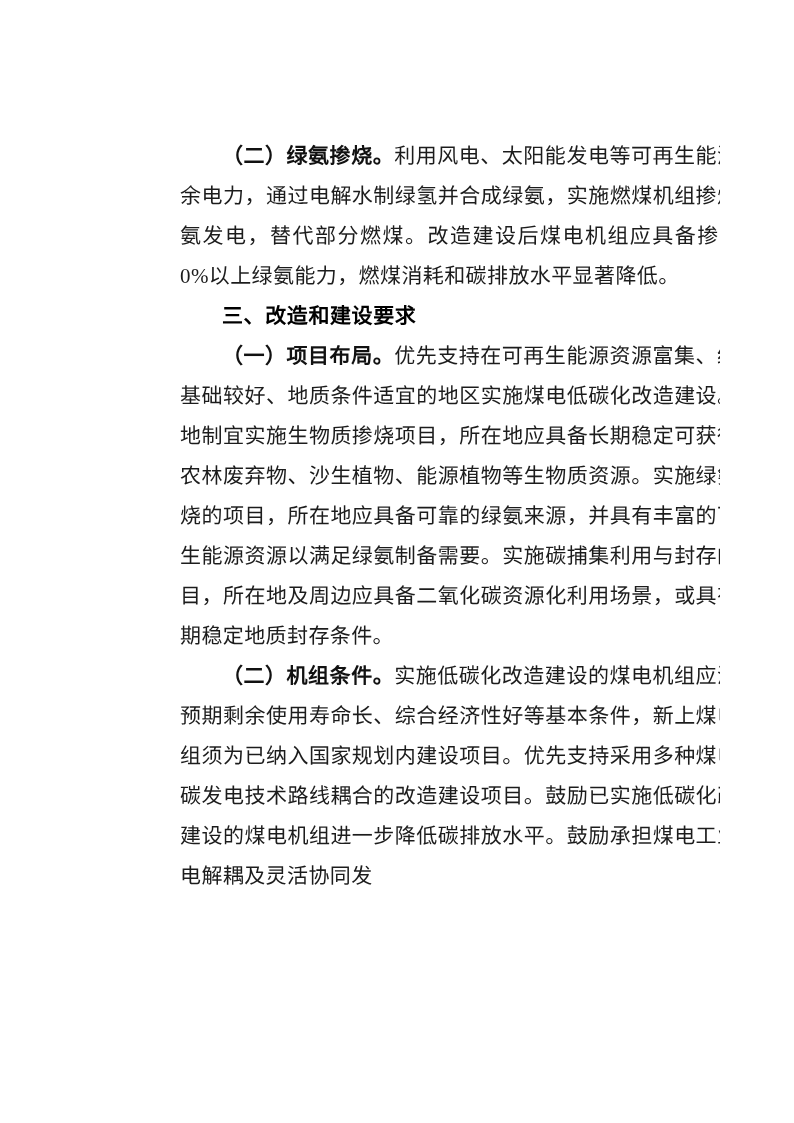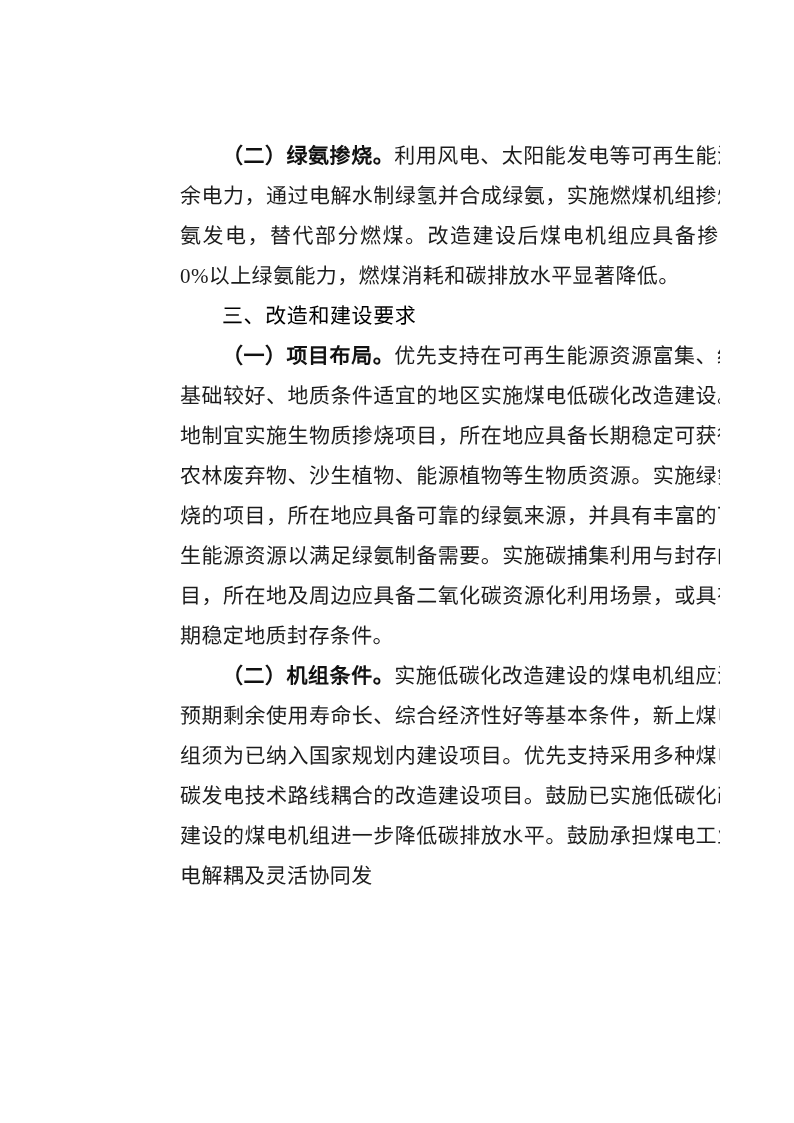--- a/index.html
+++ b/index.html
@@ -34,21 +34,21 @@
     letter-spacing: 0.4px;
     word-break: break-all;
   }
   p.body-para .lead {
     font-weight: bold;
     color: #111111;
   }
   h2.section-heading {
     margin: 0;
     font-family: "Liberation Sans", "DejaVu Sans", sans-serif;
-    font-weight: normal;
+    font-weight: bold;
     font-size: 21px;
     line-height: 40px;
     color: #000000;
     text-indent: 2em;
     letter-spacing: 0.6px;
   }
 </style>
 </head>
 <body>
 

